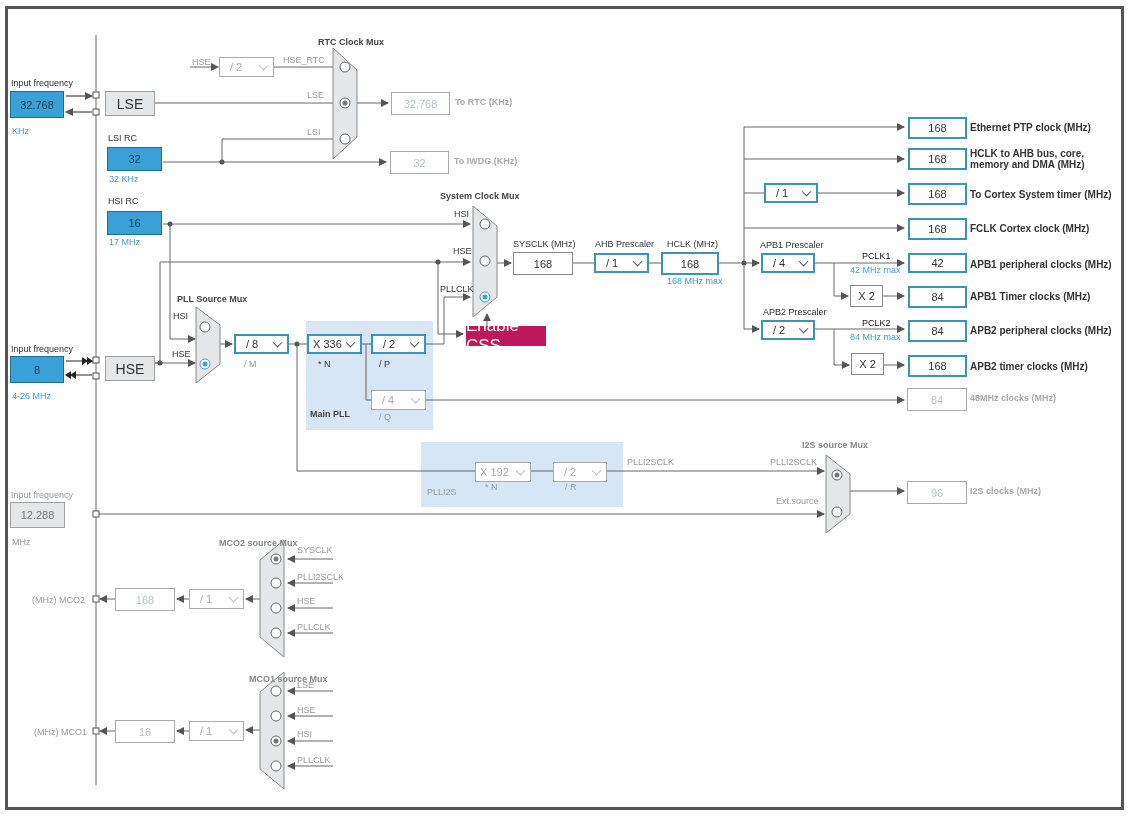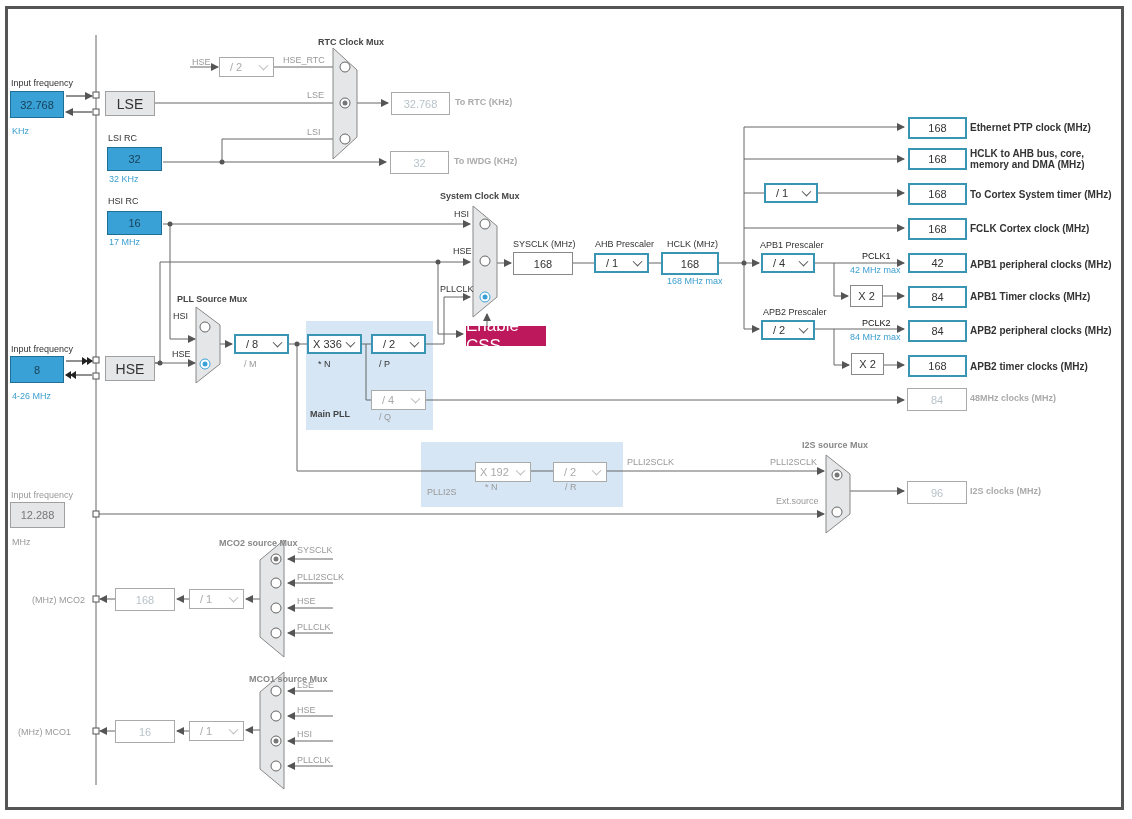--- a/index.html
+++ b/index.html
@@ -340,13 +340,13 @@
 <div class="lbl b" style="left:249px;top:674px;color:#888;">MCO1 source Mux</div>
 <div class="lbl dim" style="left:297px;top:680px;">LSE</div>
 <div class="lbl dim" style="left:297px;top:705px;">HSE</div>
 <div class="lbl dim" style="left:297px;top:729px;">HSI</div>
 <div class="lbl dim" style="left:297px;top:755px;">PLLCLK</div>
 <div class="sel dim" style="left:189px;top:721px;width:55px;height:20px;">
     <span>/ 1</span>
     <span class="chev"></span>
   </div>
 <div class="dimbox" style="left:115px;top:720px;width:60px;height:23px;">16</div>
-<div class="lbl dim" style="left:18px;top:727px;">(MHz) MCO1</div>
+<div class="lbl dim" style="left:34px;top:727px;">(MHz) MCO1</div>
 
 </body></html>

